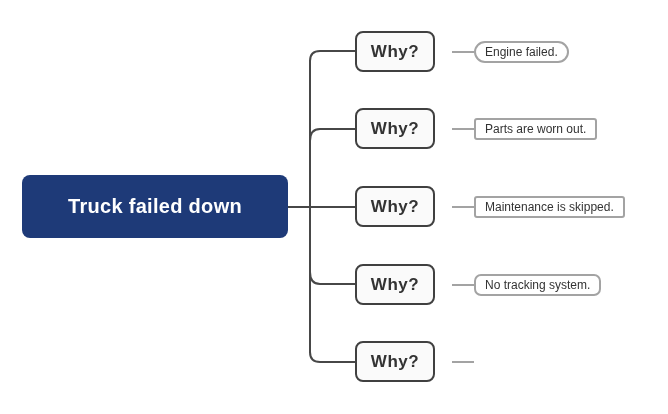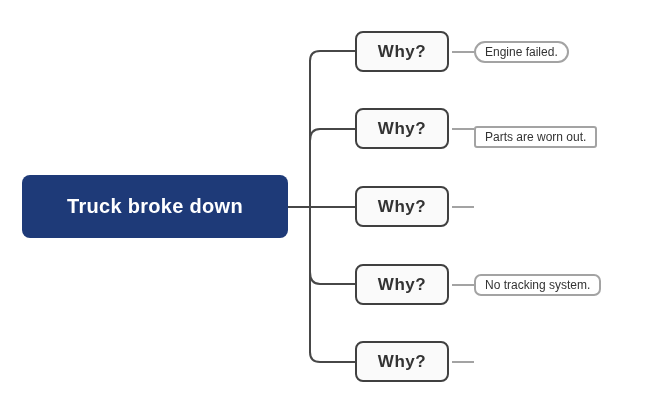--- a/index.html
+++ b/index.html
@@ -31,40 +31,40 @@
   .root-node{
     position:absolute;left:22px;top:175px;width:266px;height:63px;
     background:var(--root-fill);color:var(--root-text);
     border-radius:8px;
     display:flex;align-items:center;justify-content:center;
     font-size:20px;font-weight:bold;letter-spacing:.3px;
     box-sizing:border-box;
     cursor:default;
   }
   .why-node{
-    position:absolute;left:355px;width:94px;height:41px;
+    position:absolute;left:355px;width:80px;height:41px;
     background:var(--node-fill);color:var(--node-text);
     border:2px solid var(--node-border);border-radius:8px;
     display:flex;align-items:center;justify-content:center;
     font-size:17px;font-weight:bold;letter-spacing:.5px;
     box-sizing:border-box;
     cursor:default;
   }
   .answer-node{
     position:absolute;left:474px;height:22px;
     background:var(--answer-fill);color:var(--answer-text);
     border:2px solid var(--answer-border);border-radius:3px;
     display:inline-flex;align-items:center;
     padding:0 9px;
     font-size:12px;white-space:nowrap;
     box-sizing:border-box;
     cursor:default;
   }
   .r1{top:31px;}  .a1{top:41px;border-radius:11px;}
-  .r2{top:108px;} .a2{top:126px;}
+  .r2{top:108px;} .a2{top:118px;}
   .r3{top:186px;} .a3{top:196px;}
   .r4{top:264px;} .a4{top:274px;border-radius:7px;}
   .r5{top:341px;} .a5{top:351px;}
 </style>
 </head>
 <body>
 
 <div class="canvas">
 
   <svg class="connectors" width="668" height="414" viewBox="0 0 668 414" aria-hidden="true">
@@ -78,28 +78,29 @@
     <path class="branch" d="M 355 284 H 320 Q 310 284 310 272"></path>
     <path class="branch" d="M 355 362 H 320 Q 310 362 310 352"></path>
 
     <path class="leaf" d="M 452 52 H 474"></path>
     <path class="leaf" d="M 452 129 H 474"></path>
     <path class="leaf" d="M 452 207 H 474"></path>
     <path class="leaf" d="M 452 285 H 474"></path>
     <path class="leaf" d="M 452 362 H 474"></path>
   </svg>
 
-  <div class="root-node">Truck broke down</div>
+  <div class="root-node">Truck failed down</div>
 
   <div class="why-node r1">Why?</div>
   <div class="answer-node a1">Engine failed.</div>
 
   <div class="why-node r2">Why?</div>
   <div class="answer-node a2">Parts are worn out.</div>
 
   <div class="why-node r3">Why?</div>
+  <div class="answer-node a3">Maintenance is skipped.</div>
 
   <div class="why-node r4">Why?</div>
   <div class="answer-node a4">No tracking system.</div>
 
   <div class="why-node r5">Why?</div>
 
 </div>
 
 </body></html>

